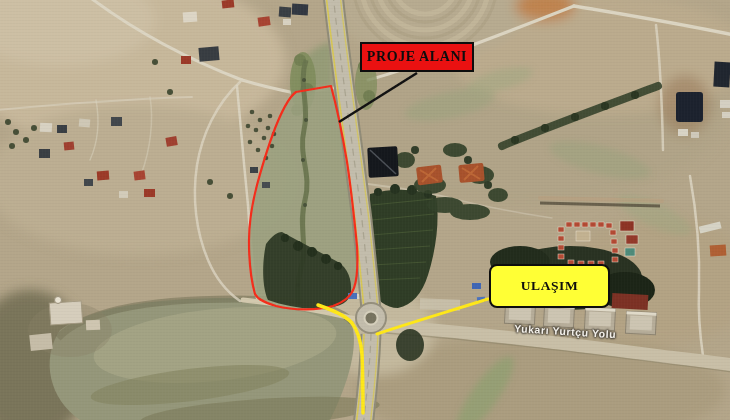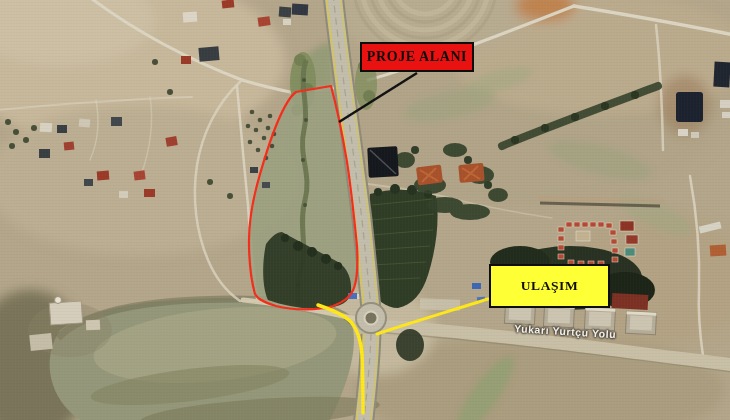--- a/index.html
+++ b/index.html
@@ -339,17 +339,17 @@
 </svg>
 
 <div class="grain"></div>
 
 <div class="road-label">Yukarı Yurtçu Yolu</div>
 
 <div class="callout project" style="background-color: rgb(234, 17, 17);">
   <span>PROJE ALANI</span>
 </div>
 
-<div class="callout route" style="background-color: rgb(255, 255, 53);">
+<div class="callout route" style="background-color: rgb(255, 255, 53); border-radius: 8px;">
   <span>ULAŞIM</span>
 </div>
 
 </div>
 
 </body></html>

